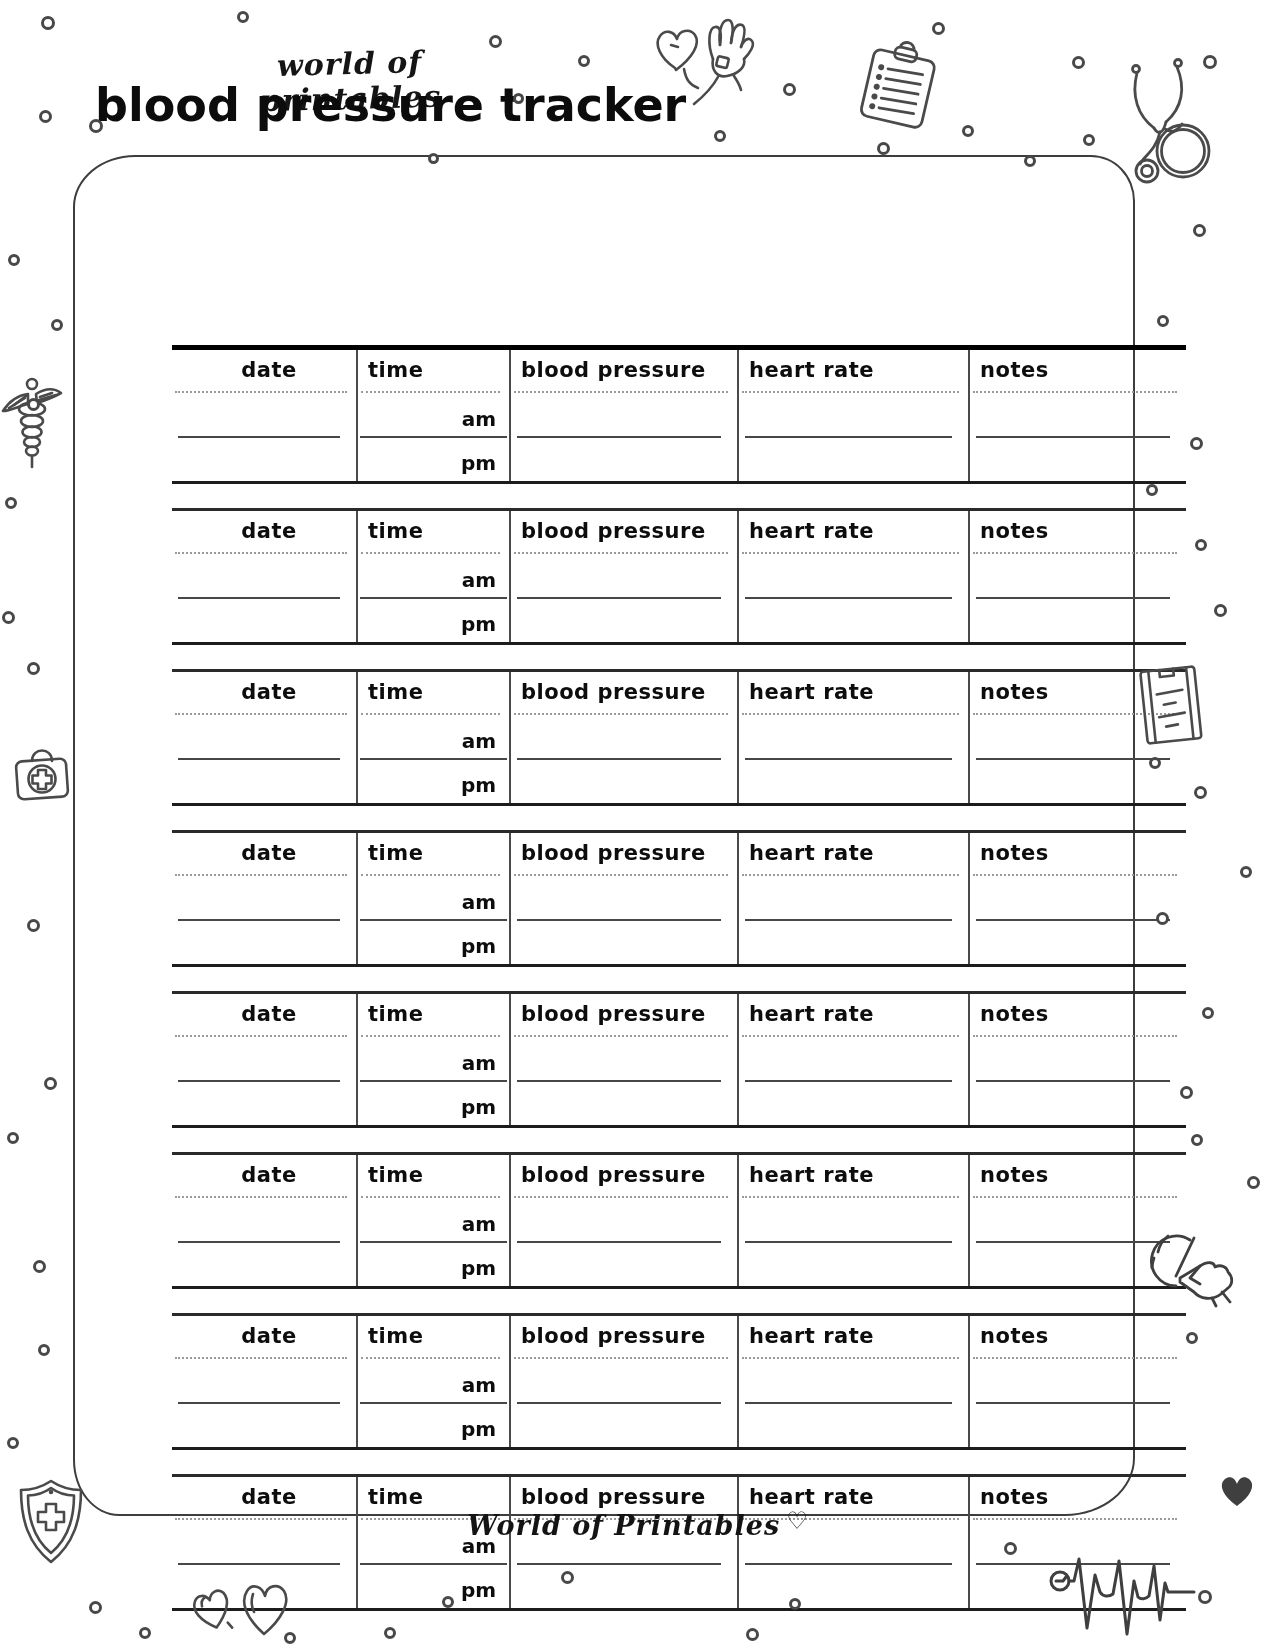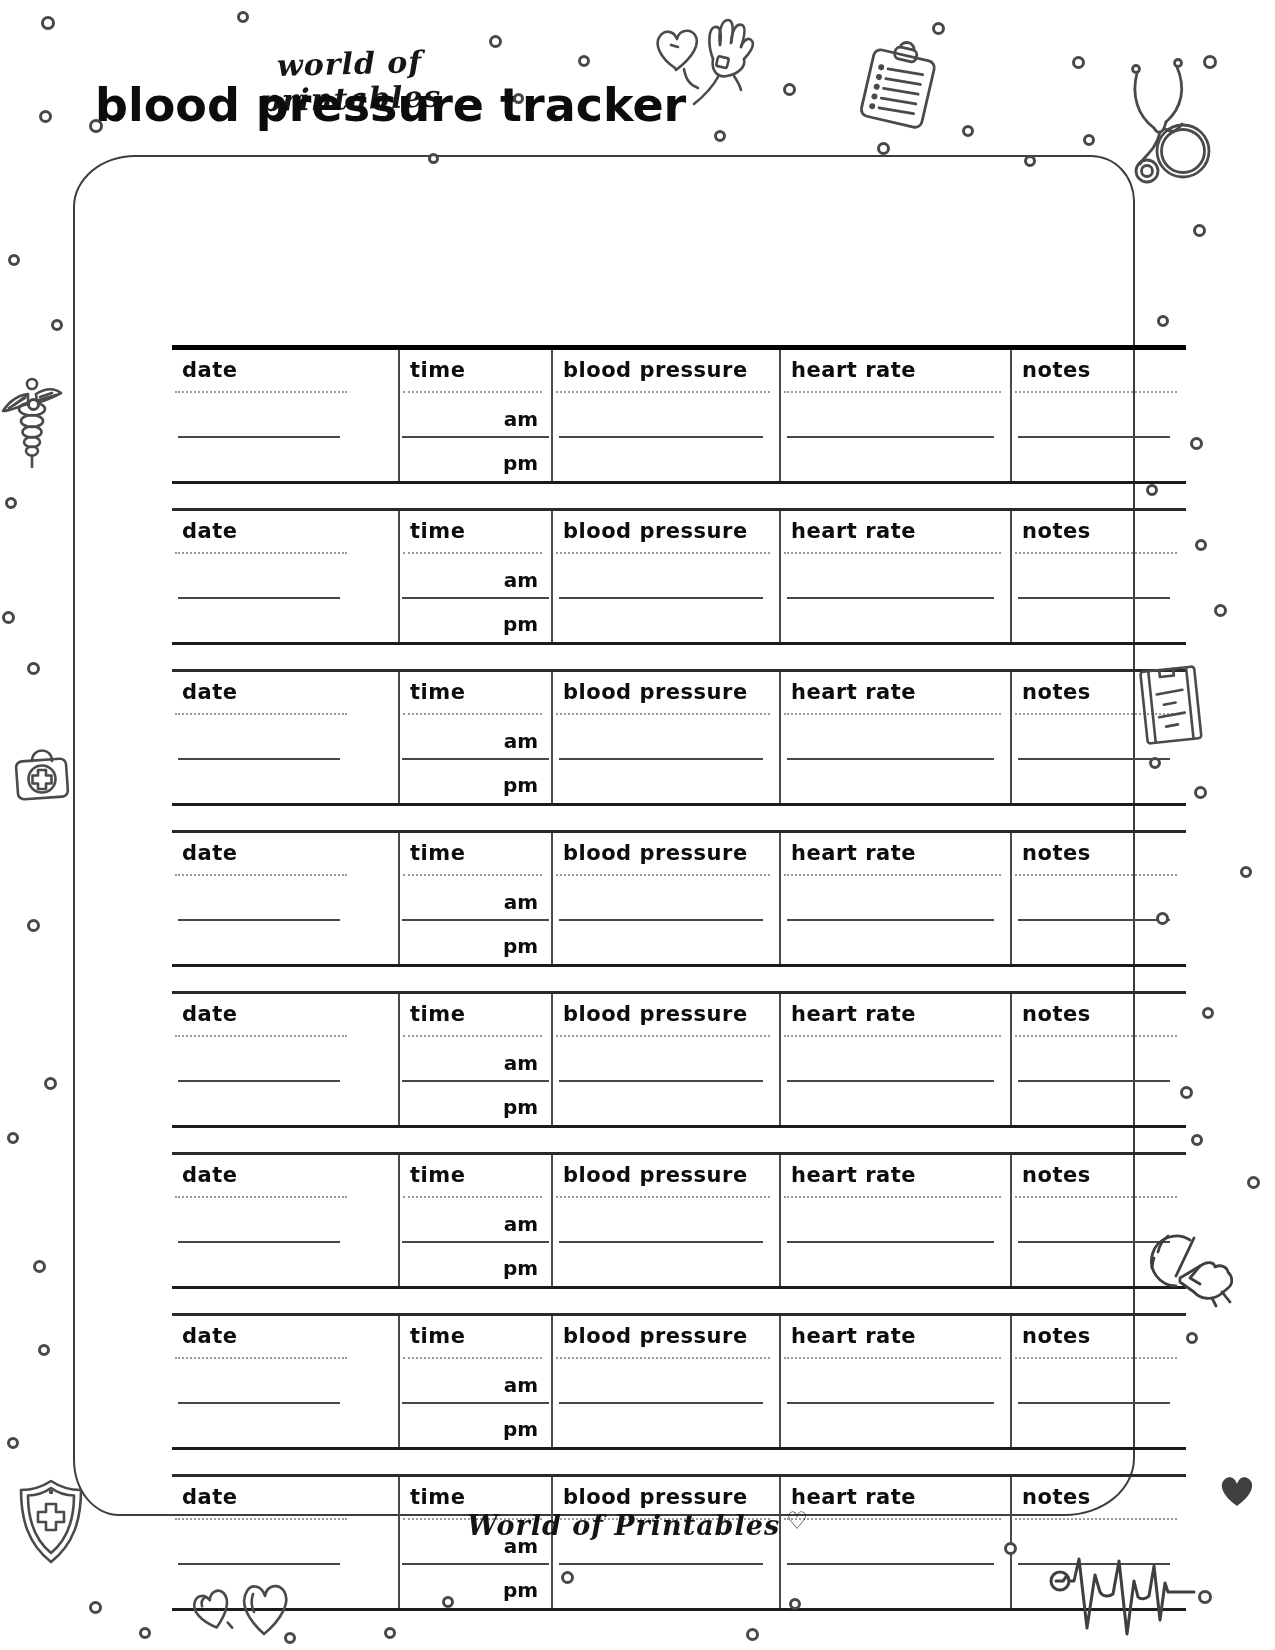--- a/index.html
+++ b/index.html
@@ -36,22 +36,22 @@
     border-top: 3px solid #2a2a2a;
     border-bottom: 3px solid #1c1c1c;
     margin-bottom: 24px;
   }
   .sec:first-child { border-top: 5px solid #000; }
   .sec:last-child { margin-bottom: 0; }
   .row { display: flex; }
   .hrow { height: 43px; }
   .erow { height: 44px; }
   .cell { position: relative; }
-  .c-date  { width: 18.15%; }
-  .c-time  { width: 15.09%; margin-left: 42px; }
+  .c-date  { width: 18.15%; text-align: center; }
+  .c-time  { width: 15.09%; }
   .c-bp    { width: 22.49%; }
   .c-hr    { width: 22.78%; }
   .c-notes { flex: 1; }
   .cell + .cell { border-left: 2px solid #4a4a4a; }
   .hrow .cell::after {
     content: ""; position: absolute; left: 3px; right: 9px; bottom: 0;
     border-bottom: 2px dotted #9a9a9a;
   }
   .hlabel {
     display: inline-block; padding: 8px 0 0 10px;

